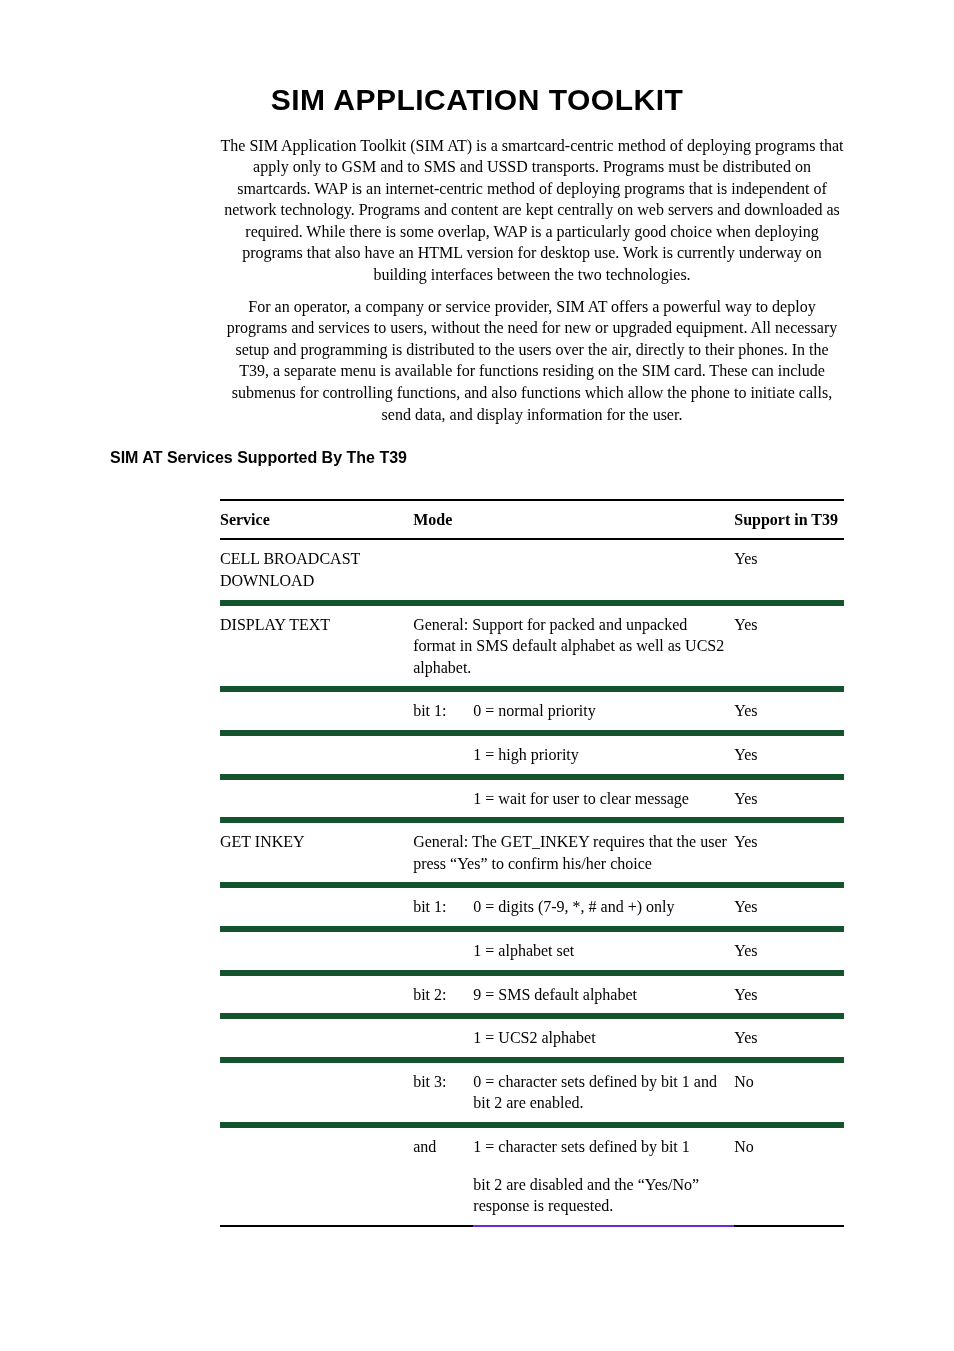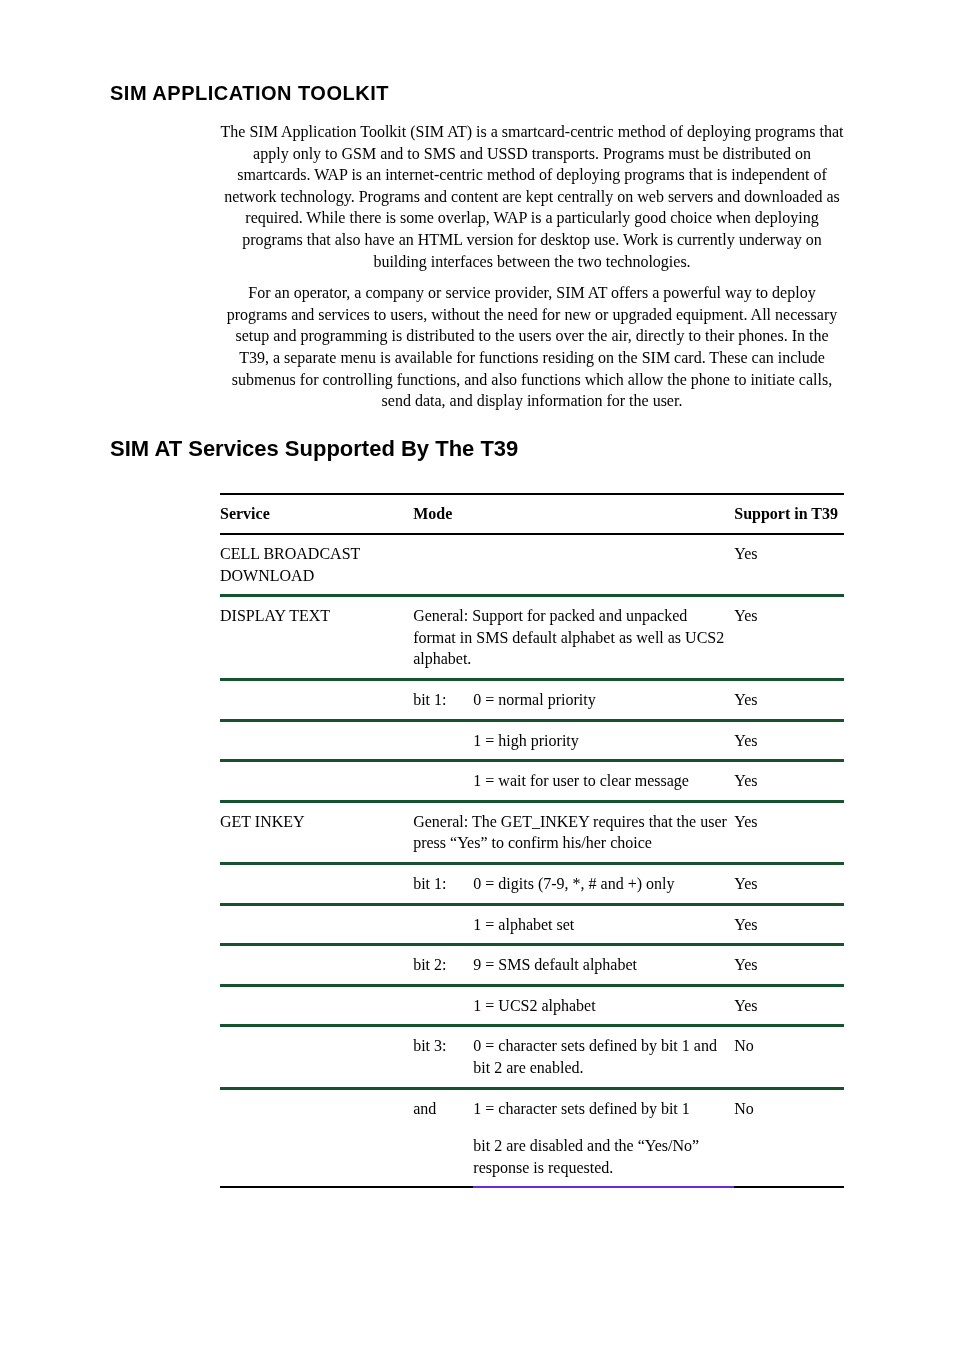--- a/index.html
+++ b/index.html
@@ -9,36 +9,37 @@
     background: #fff;
     margin: 0;
     padding: 80px 110px 60px 110px;
     max-width: 954px;
     box-sizing: border-box;
     line-height: 1.35;
   }
   h1.page-title {
     font-family: Arial, "Helvetica Neue", Helvetica, sans-serif;
     font-weight: 900;
-    font-size: 20px;
+    font-size: 30px;
     letter-spacing: 0.5px;
     margin: 0 0 14px 0;
+    text-align: center;
   }
   .body-paras {
     margin-left: 110px;
     margin-right: 0;
   }
   .body-paras p {
     margin: 0 0 10px 0;
     text-align: center;
   }
   h2.section-title {
     font-family: Arial, "Helvetica Neue", Helvetica, sans-serif;
     font-weight: 700;
-    font-size: 22px;
+    font-size: 16px;
     margin: 22px 0 30px 0;
   }
   .table-wrap {
     margin-left: 110px;
   }
   table {
     border-collapse: collapse;
     width: 100%;
     margin-top: 8px;
   }
@@ -48,21 +49,21 @@
     padding: 8px 6px 8px 0;
     font-size: 16px;
   }
   th {
     font-weight: bold;
   }
   .hr-heavy {
     border-top: 2px solid #000;
   }
   .hr-light {
-    border-top: 3px solid #14532d;
+    border-top: 6px solid #14532d;
   }
   .col-service { width: 32%; }
   .col-bit { width: 10%; }
   .col-desc { width: 44%; }
   .col-support { width: 14%; white-space: nowrap; text-align: right;}
 </style>
 </head>
 <body>
 
 <h1 class="page-title">SIM APPLICATION TOOLKIT</h1>

